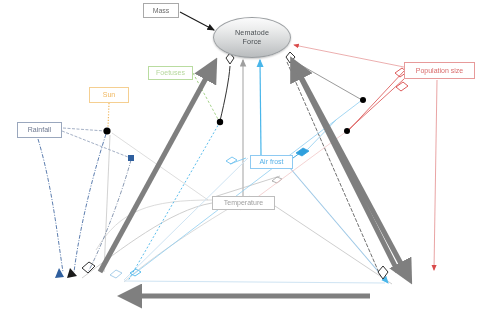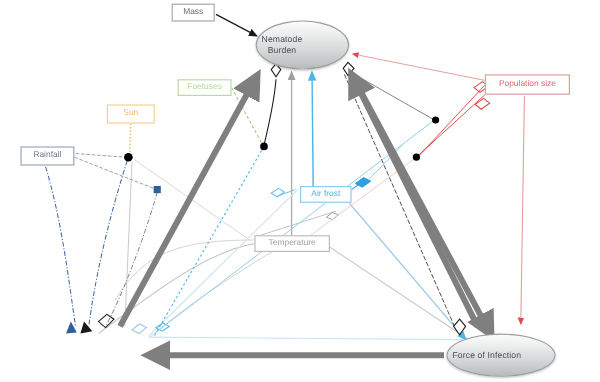--- a/index.html
+++ b/index.html
@@ -23,21 +23,21 @@
     height: 318px;
   }
   .node-ellipse {
     position: absolute;
     border-radius: 50%/50%;
     background: linear-gradient(to bottom, #fbfbfc 0%, #eceded 28%, #d5d7d8 62%, #b9bcbe 100%);
     border: 1px solid #9a9ea1;
     box-shadow: 0 1px 2px rgba(0,0,0,0.22);
     display: flex;
     align-items: center;
-    justify-content: flex-start;
+    justify-content: center;
     text-align: center;
     color: #4a4f53;
     font-size: 7.2px;
     line-height: 8.6px;
     letter-spacing: 0.1px;
     box-sizing: border-box;
     padding: 0 4px;
   }
   .var-box {
     position: absolute;
@@ -215,28 +215,25 @@
     <circle cx="220" cy="122" r="3.2" fill="#000000"></circle>
     <circle cx="107" cy="131" r="3.6" fill="#000000"></circle>
     <rect x="128" y="155" width="6" height="6" fill="#2f5f9e"></rect>
     <circle cx="363" cy="100" r="3.0" fill="#000000"></circle>
     <circle cx="347" cy="131" r="3.0" fill="#000000"></circle>
   </svg>
 
   <div class="node-ellipse" style="left:213px; top:17px; width:78px; height:41px;">
     <span>
       <span>Nematode</span><br>
-      <span>Burden</span>
+      <span>Force</span>
     </span>
   </div>
 
 
-  <div class="node-ellipse" style="left:372px; top:278px; width:91px; height:36px;">
-    <span>Force of Infection</span>
-  </div>
 
   <div class="var-box vb-mass" style="left:143px; top:3px; width:36px; height:15px;">
     <span>Mass</span>
   </div>
 
   <div class="var-box vb-foetuses" style="left:148px; top:66px; width:45px; height:14px;">
     <span>Foetuses</span>
   </div>
 
   <div class="var-box vb-sun" style="left:89px; top:87px; width:40px; height:16px;">

